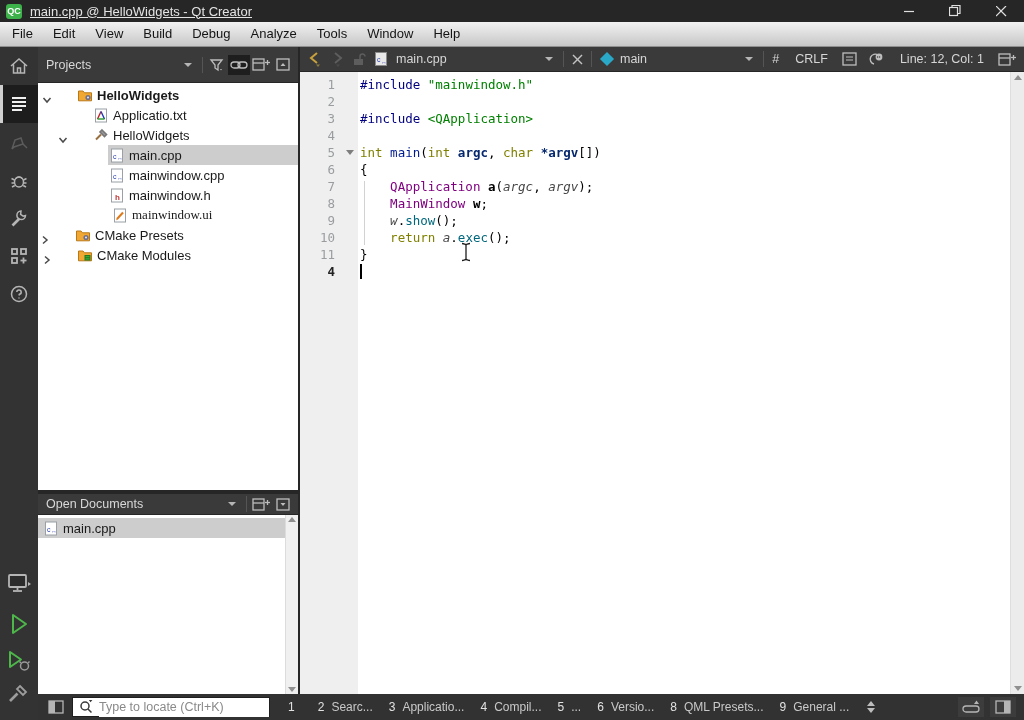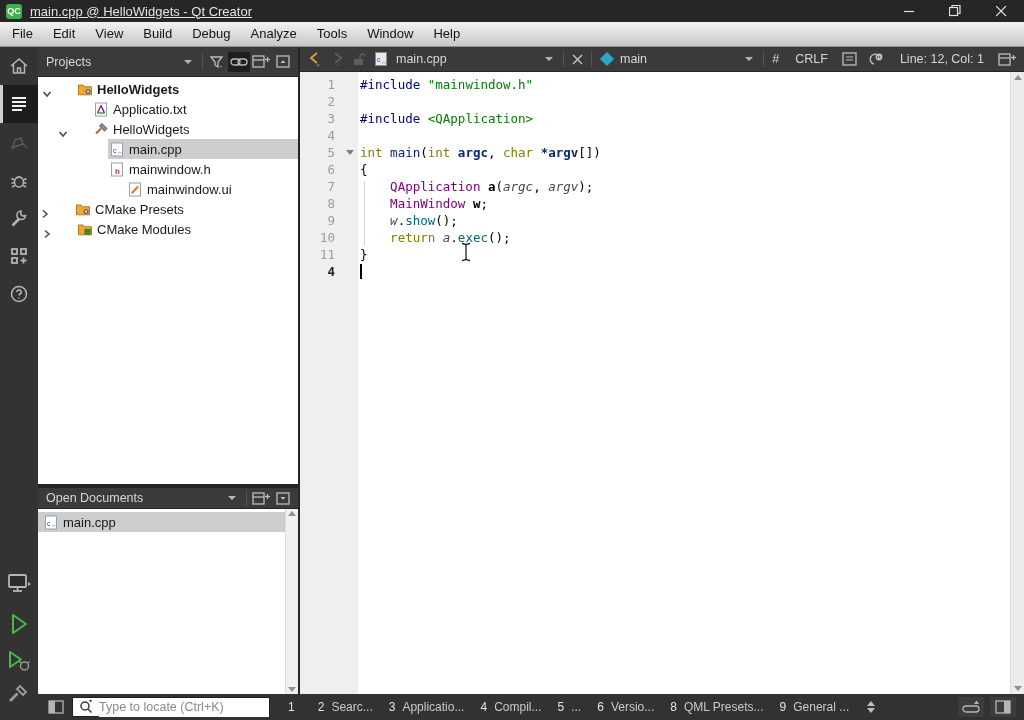--- a/index.html
+++ b/index.html
@@ -36,21 +36,21 @@
     width:3px; background:#cfcfcf; }
   .mode-icon { stroke:#b5b5b5; fill:none; stroke-width:1.5; }
   .selected .mode-icon { stroke:#f0f0f0; }
   .disabled .mode-icon { stroke:#5c5c5c; }
   .side-action { position:absolute; left:0; width:38px; height:36px;
     display:flex; align-items:center; justify-content:center; }
 
   
   .left-panel { position:absolute; left:38px; top:47px; width:262px; height:647px;
     background:#fff; border-right:2px solid #262626; display:flex; flex-direction:column; }
-  .panel-header { height:30px; background:#3a3a3a; color:#d8d8d8; font-size:12.5px;
+  .panel-header { height:36px; background:#3a3a3a; color:#d8d8d8; font-size:12.5px;
     display:flex; align-items:center; padding:0 4px 0 8px; flex:none;
     border-bottom:1px solid #262626; }
   .panel-header .ph-label { flex:1; }
   .ph-icon { width:22px; height:20px; display:flex; align-items:center; justify-content:center; }
   .ph-icon svg { stroke:#bdbdbd; fill:none; stroke-width:1.3; }
   .ph-icon.pressed { background:#1e1e1e; }
   .ph-sep { width:1px; height:16px; background:#555; margin:0 3px; }
 
   .tree { flex:none; height:407px; overflow:hidden; padding-top:2px; background:#fff; }
   .tree-row { height:20px; display:flex; align-items:flex-end; font-size:13px; color:#1a1a1a;gap:22px; }
@@ -357,27 +357,40 @@
             </span>
             <span class="tree-label">main.cpp</span>
           </span>
         </div>
         <div class="tree-row" style="padding-left: 34px;">
           <span class="tree-expander"></span>
           <span class="tree-hl">
             <span class="tree-icon">
               <svg width="14" height="15">
                 <rect x="1.5" y="1" width="11" height="13" fill="#fff" stroke="#9aa0a6"></rect>
+                <text x="3" y="10.5" font-size="7" fill="#2b3fae" font-family="sans-serif">c</text>
+                <text x="7" y="12" font-size="6" fill="#2b3fae" font-family="sans-serif">↔</text>
+              </svg>
+            </span>
+            <span class="tree-label">mainwindow.cpp</span>
+          </span>
+        </div>
+        <div class="tree-row" style="padding-left: 34px;">
+          <span class="tree-expander"></span>
+          <span class="tree-hl">
+            <span class="tree-icon">
+              <svg width="14" height="15">
+                <rect x="1.5" y="1" width="11" height="13" fill="#fff" stroke="#9aa0a6"></rect>
                 <text x="5" y="12" font-size="8" fill="#c03434" font-family="sans-serif" font-weight="bold">h</text>
               </svg>
             </span>
             <span class="tree-label">mainwindow.h</span>
           </span>
         </div>
-        <div class="tree-row" style="padding-left: 52px;">
+        <div class="tree-row" style="padding-left: 37px; font-family: Liberation Serif, serif;">
           <span class="tree-expander"></span>
           <span class="tree-hl">
             <span class="tree-icon">
               <svg width="14" height="15">
                 <rect x="1.5" y="1" width="11" height="13" fill="#fff" stroke="#9aa0a6"></rect>
                 <line x1="4" y1="11" x2="10" y2="4.5" stroke="#e07818" stroke-width="2"></line>
                 <path d="M3.2 12.2 l1.6 -0.5 -1.1 -1.1 z" fill="#e07818"></path>
               </svg>
             </span>
             <span class="tree-label">mainwindow.ui</span>

